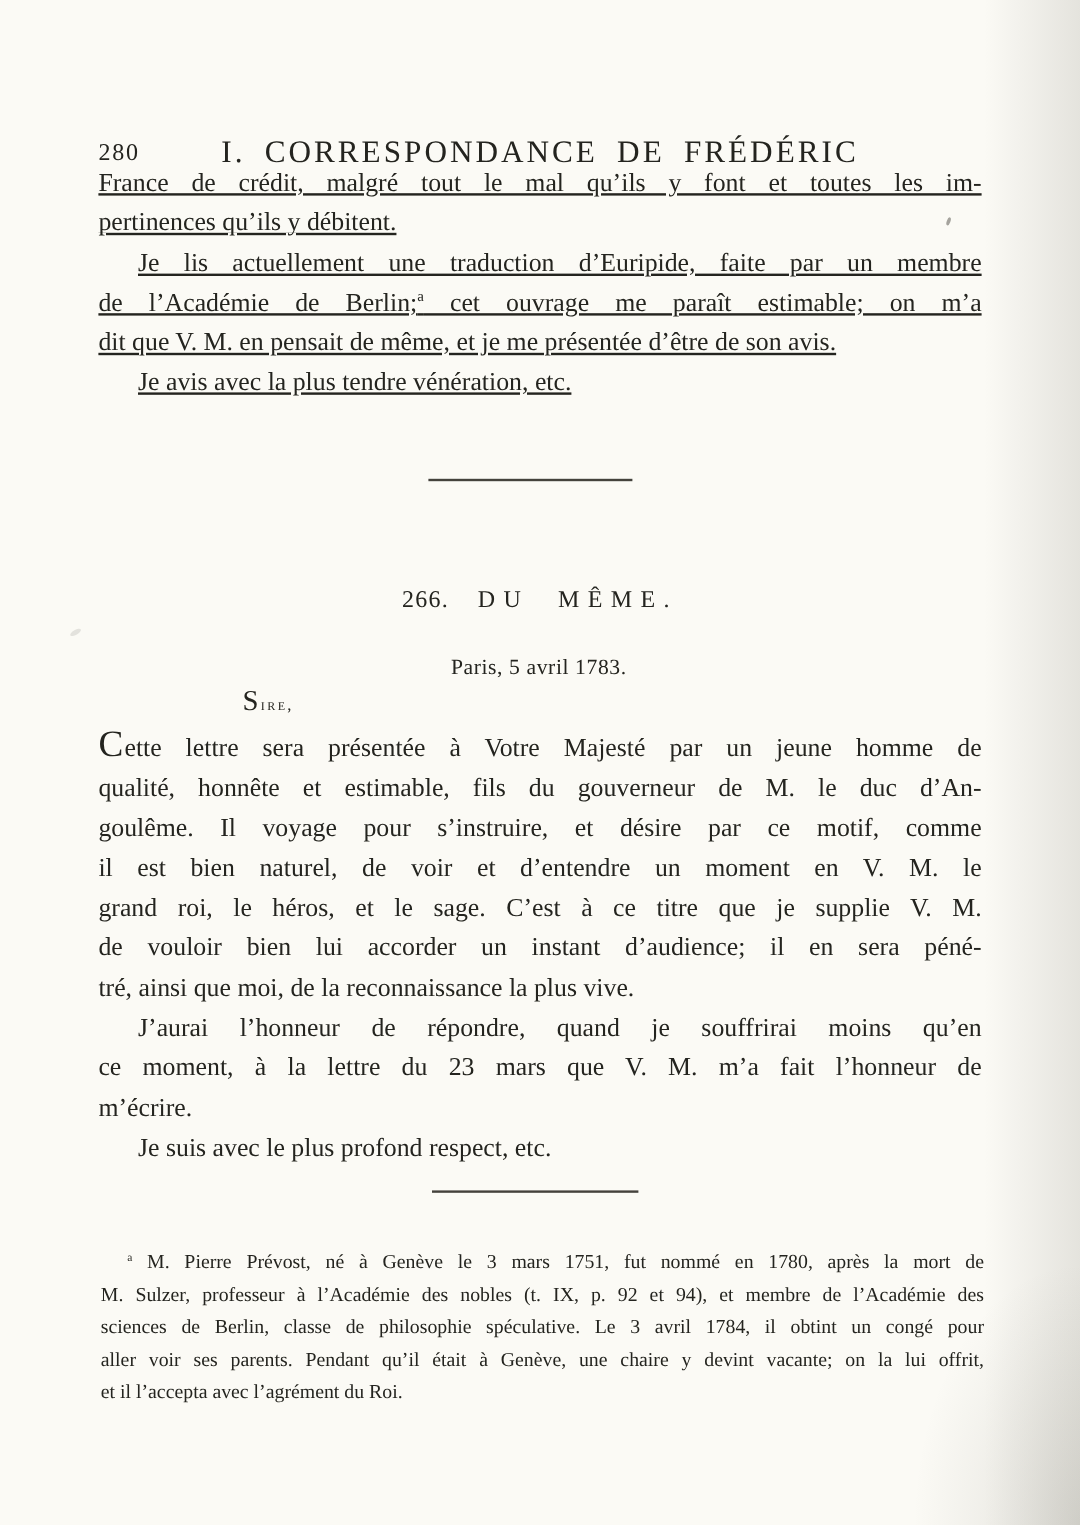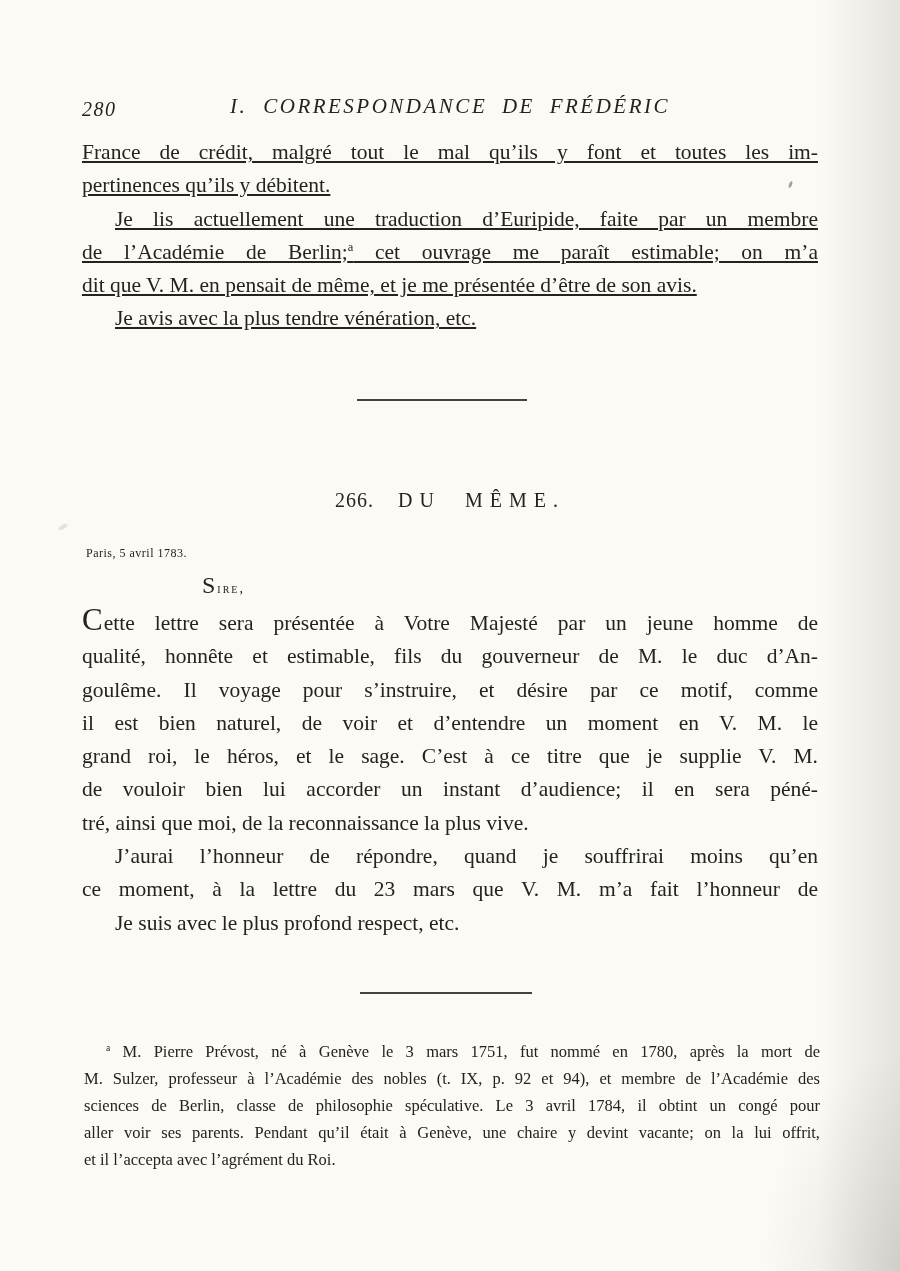--- a/index.html
+++ b/index.html
@@ -29,28 +29,28 @@
   .edge-shadow-corner {
     position: absolute; right: 0; bottom: 0; width: 140px; height: 220px;
     background: radial-gradient(ellipse at 100% 100%, rgba(110,108,98,0.18), rgba(110,108,98,0) 70%);
     pointer-events: none;
   }
   .speck { position: absolute; background: rgba(60,58,50,0.45); border-radius: 50%; }
   .speck.s1 { left: 789px; top: 181px; width: 3px; height: 7px; transform: rotate(20deg); }
   .speck.s2 { left: 58px; top: 525px; width: 10px; height: 4px; background: rgba(60,58,50,0.12); transform: rotate(-30deg); }
 
   
-  .header { position: absolute; top: 94px; left: 82px; width: 736px; height: 30px; font-style: italic; }
+  .header { position: absolute; top: 112px; left: 82px; width: 736px; height: 30px; }
   .page-num {
     position: absolute; left: 0; top: 4px;
     font-size: 20px; letter-spacing: 1.5px;
   }
   .running-title {
     position: absolute; left: 0; width: 100%; text-align: center;
-    font-size: 21px; letter-spacing: 2.5px; word-spacing: 7px;
+    font-size: 26px; letter-spacing: 2.5px; word-spacing: 7px;
     white-space: nowrap;
   }
   .running-title .vol { margin-right: 16px; }
 
   
   .block { position: absolute; left: 82px; width: 736px; font-size: 21.5px; line-height: 33.3px; }
   .block-prev { top: 136px; text-decoration: underline; }
   .block-body { top: 607px; }
   .para { margin: 0; }
   .para .line { text-align: justify; text-align-last: justify; }
@@ -66,22 +66,22 @@
 
   
   .letter-heading {
     position: absolute; top: 489px; left: 82px; width: 736px;
     text-align: center; font-size: 20px; white-space: nowrap;
   }
   .letter-heading .num { letter-spacing: 1px; margin-right: 24px; }
   .letter-heading .ttl { letter-spacing: 7px; word-spacing: 12px; }
 
   .dateline {
-    position: absolute; top: 546px; left: 86px; width: 698px;
-    text-align: left; font-size: 12px; letter-spacing: 0.5px;
+    position: absolute; top: 546px; left: 100px; width: 698px;
+    text-align: center; font-size: 18px; letter-spacing: 0.5px;
   }
   .salutation {
     position: absolute; top: 572px; left: 202px;
     font-size: 14px; font-variant: small-caps; letter-spacing: 2px;
   }
   .salutation::first-letter { font-size: 24px; }
 
   
   .footnote { position: absolute; top: 1038px; left: 84px; width: 736px; font-size: 16.5px; line-height: 27px; }
   .footnote .para.indent .line:first-child { text-indent: 22px; }
@@ -134,20 +134,21 @@
         <div class="line">qualité, honnête et estimable, fils du gouverneur de M. le duc d’An-</div>
         <div class="line">goulême. Il voyage pour s’instruire, et désire par ce motif, comme</div>
         <div class="line">il est bien naturel, de voir et d’entendre un moment en V. M. le</div>
         <div class="line">grand roi, le héros, et le sage. C’est à ce titre que je supplie V. M.</div>
         <div class="line">de vouloir bien lui accorder un instant d’audience; il en sera péné-</div>
         <div class="line last">tré, ainsi que moi, de la reconnaissance la plus vive.</div>
       </div>
       <div class="para indent">
         <div class="line">J’aurai l’honneur de répondre, quand je souffrirai moins qu’en</div>
         <div class="line">ce moment, à la lettre du 23 mars que V. M. m’a fait l’honneur de</div>
+        <div class="line last">m’écrire.</div>
       </div>
       <div class="para indent">
         <div class="line last">Je suis avec le plus profond respect, etc.</div>
       </div>
     </div>
 
   <div class="rule rule-2"></div>
 
   <div class="footnote">
       <div class="para indent">

